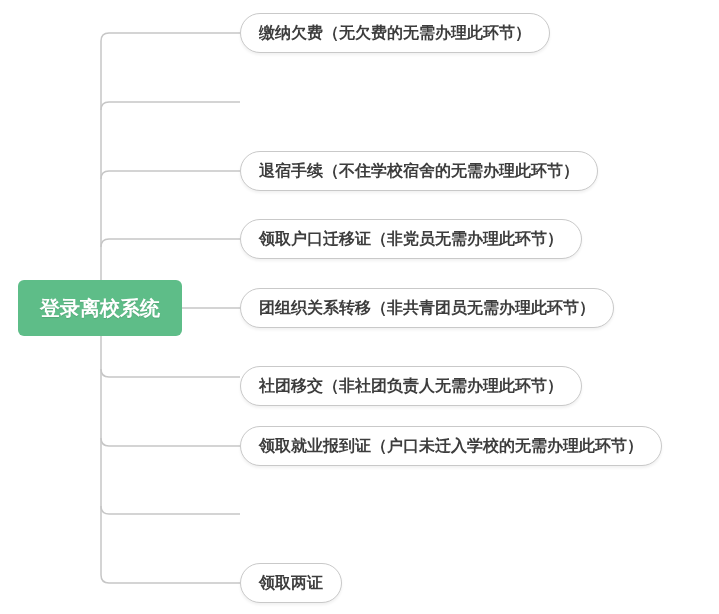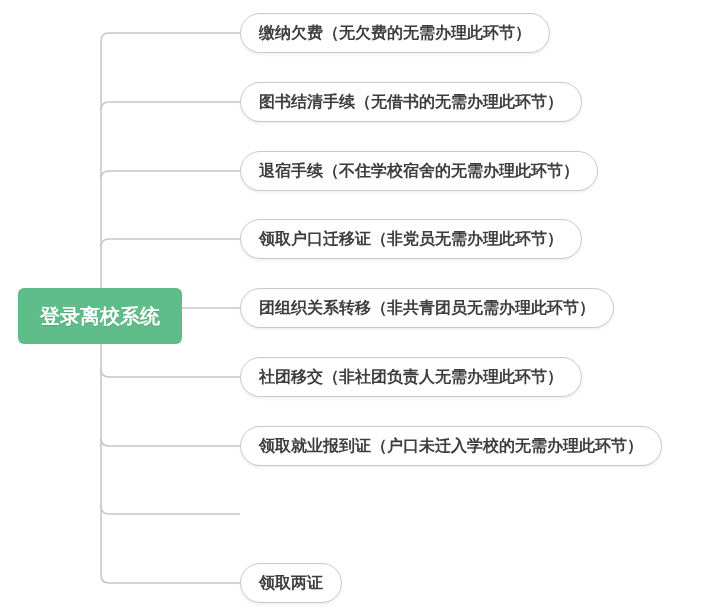--- a/index.html
+++ b/index.html
@@ -50,21 +50,20 @@
     line-height: 56px;
     padding: 0 22px;
     background: var(--root-bg, #5ebd88);
     border-radius: 6px;
     color: var(--root-text, #ffffff);
     font-size: 20px;
     font-weight: bold;
     white-space: nowrap;
     z-index: 3;
     text-shadow: 0 1px 1px rgba(0,0,0,0.12);
-    margin-top: 8px;
   }
 </style>
 </head>
 <body>
 
 <div class="canvas" style="--bg: #ffffff; --root-bg: #5ebd88; --root-text: #ffffff; --node-border: #c9c9c9; --node-text: #3d3d3d; --line: #c6c6c6;">
 
   <svg class="connectors" width="719" height="614" viewBox="0 0 719 614" aria-hidden="true">
 
     <path d="M 240 33 L 109 33 Q 101 33 101 41 L 101 575 Q 101 583 109 583 L 240 583"></path>
@@ -76,21 +75,20 @@
     <path d="M 101 308 L 240 308"></path>
 
     <path d="M 101 369 Q 101 377 109 377 L 240 377"></path>
     <path d="M 101 438 Q 101 446 109 446 L 240 446"></path>
     <path d="M 101 506 Q 101 514 109 514 L 240 514"></path>
   </svg>
 
   <div class="root">登录离校系统</div>
 
   <div class="branch" style="top:13px">缴纳欠费（无欠费的无需办理此环节）</div>
-  <div class="branch" style="top:82px">图书结清手续（无借书的无需办理此环节）</div>
   <div class="branch" style="top:151px">退宿手续（不住学校宿舍的无需办理此环节）</div>
   <div class="branch" style="top:219px">领取户口迁移证（非党员无需办理此环节）</div>
   <div class="branch" style="top:288px">团组织关系转移（非共青团员无需办理此环节）</div>
-  <div class="branch" style="top:357px">社团移交（非社团负责人无需办理此环节）</div>
+  <div class="branch" style="top:366px">社团移交（非社团负责人无需办理此环节）</div>
   <div class="branch" style="top:426px">领取就业报到证（户口未迁入学校的无需办理此环节）</div>
   <div class="branch" style="top:563px">领取两证</div>
 
 </div>
 
 </body></html>

